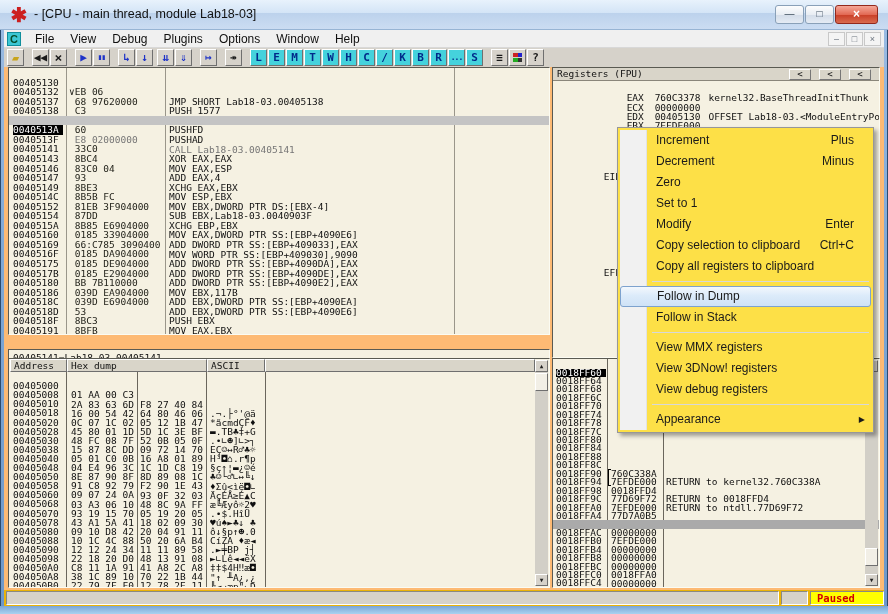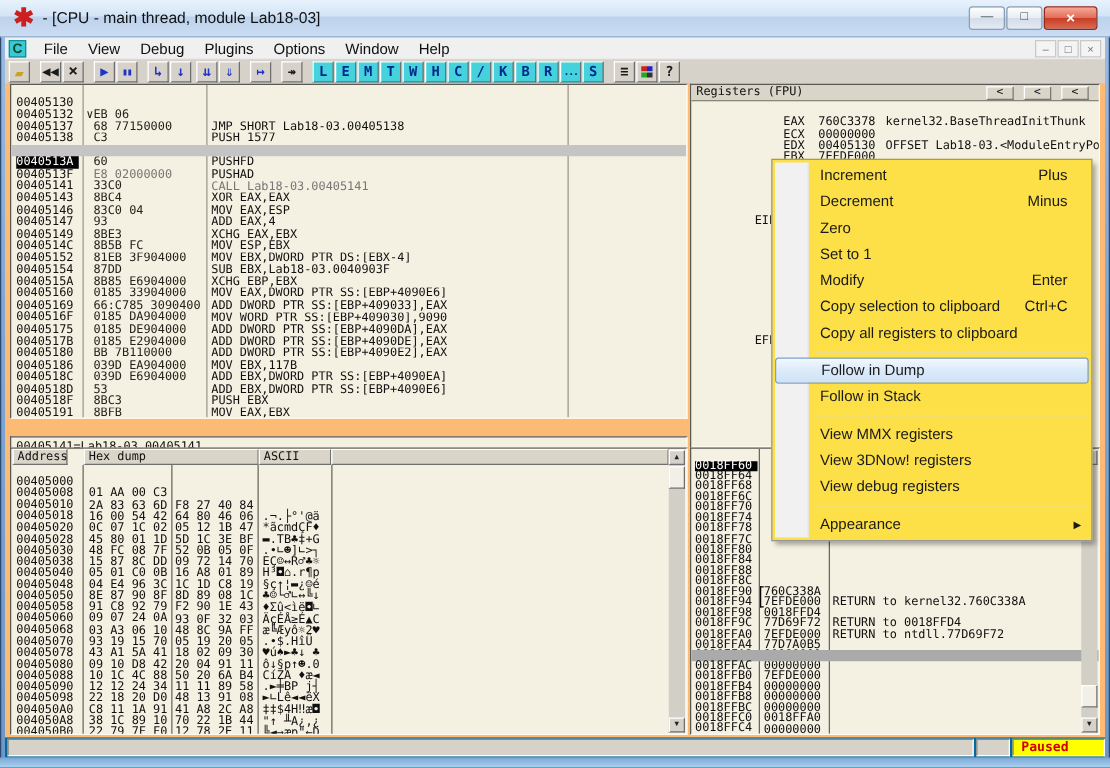--- a/index.html
+++ b/index.html
@@ -79,21 +79,21 @@
   .info { left:4px; top:282px; width:542px; height:19px; font-size:9.5px;
     border-color:#5a5a52 #fbfbf2 #fbfbf2 #5a5a52; }
   .info .line { padding:2px 0 0 4px; white-space:pre; }
 
   
   .dump { left:4px; top:291px; width:542px; height:230px; font-size:9.5px; }
   .dhead { position:relative; height:13px; }
   .dcell { position:absolute; top:0; height:13px; background:#d9d5c9;
     border:1px solid; border-color:#ffffff #6f6f6f #6f6f6f #ffffff;
     font-size:9.5px; line-height:11px; padding-left:3px; }
-  .dc1{left:1px;width:44px}.dc2{left:58px;width:140px}.dc3{left:198px;width:58px}.dc4{left:256px;width:270px}
+  .dc1{left:1px;width:57px}.dc2{left:58px;width:140px}.dc3{left:198px;width:58px}.dc4{left:256px;width:270px}
   .drow2 { position:relative; height:9.1px; line-height:9.2px; white-space:pre; }
   .drow2 .d-addr{position:absolute;left:4px}
   .drow2 .d-h1{position:absolute;left:62px}
   .drow2 .d-h2{position:absolute;left:131px}
   .drow2 .d-asc{position:absolute;left:201px}
   .dump .dv1{left:57px}.dump .dv2{left:128px}.dump .dv3{left:197px}.dump .dv4{left:256px}
   .dump .dv{background:#6a665c}
 
   
   .regs { left:548px; top:0; width:328px; height:291px; font-size:9.5px; }
@@ -147,21 +147,21 @@
   .mi .mi-arrow { position:absolute; right:6px; font-size:8px; visibility:hidden; }
   .mi .mi-arrow.show { visibility:visible; }
   .mi.hi { border:1px solid #7da2ce; border-radius:3px;
     background:linear-gradient(180deg,#f3f8fd,#dcebfa 45%,#cfe2f6); line-height:19px; }
   .mi.sepafter { margin-bottom:9px; }
   .mi.sepafter::after { content:''; position:absolute; left:32px; right:2px; bottom:-5px;
     height:1px; background:#d7d8d9; }
 
   
   .statusbar { position:absolute; left:4px; top:590px; width:880px; height:16px;
-    background:#0369a1; }
+    background:#eab308; }
   .sb-sec { position:absolute; top:1px; height:14px; border:1px solid;
     border-color:#8a8a82 #ffffff #ffffff #8a8a82; background:#d6d2ca; }
   .sb-left{left:2px;width:773px}
   .sb-mid{left:777px;width:27px}
   .sb-paused{left:806px;width:74px;background:#ffff00;color:#d00000;font-weight:bold;
     font-family:"DejaVu Sans Mono", monospace;font-size:10.5px;line-height:12px;padding-left:6px;}
 
   .bottom-edge { position:absolute; left:0; top:606px; width:888px; height:8px;
     background:linear-gradient(180deg,#7ba6d6,#a9d2ef); }
 </style>
@@ -269,21 +269,21 @@
     <div>
 
         <div class="drow">
           <span class="c-addr">00405130</span>
           <span class="c-bytes">∨EB 06</span>
           <span class="c-ins">JMP SHORT Lab18-03.00405138</span>
         </div>
 
         <div class="drow">
           <span class="c-addr">00405132</span>
-          <span class="c-bytes"> 68 77150000</span>
+          <span class="c-bytes"> 68 97620000</span>
           <span class="c-ins">PUSH 1577</span>
         </div>
 
         <div class="drow">
           <span class="c-addr">00405137</span>
           <span class="c-bytes"> C3</span>
           <span class="c-ins">RETN</span>
         </div>
 
         <div class="drow">

